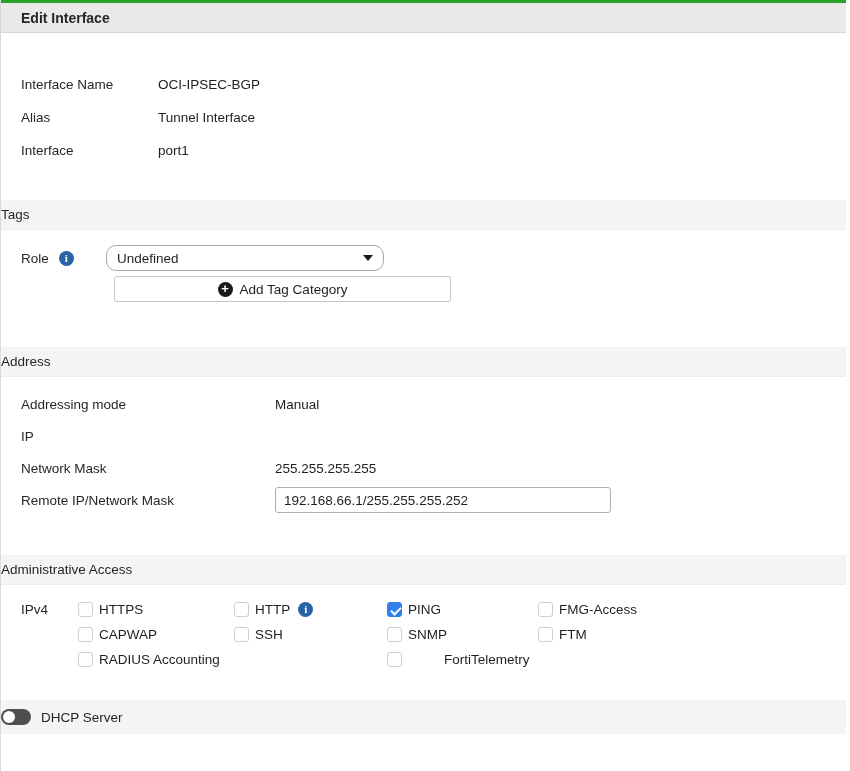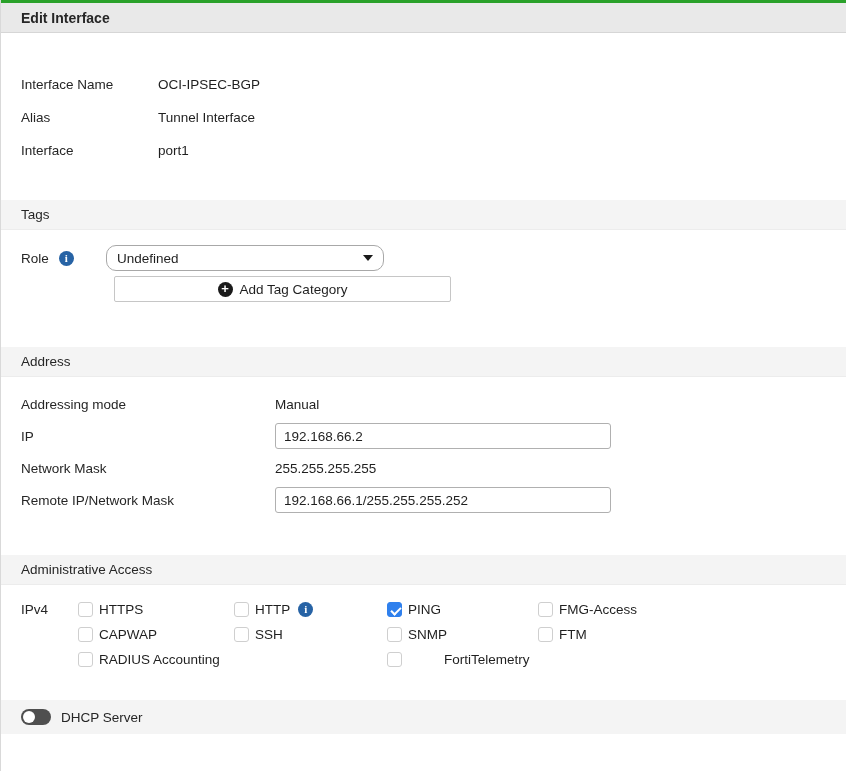--- a/index.html
+++ b/index.html
@@ -10,21 +10,21 @@
   .green-top { height:3px; background:#2aa12a; }
 
   .titlebar {
     height:30px; background:#e9e9e9; border-bottom:1px solid #d6d6d6;
     display:flex; align-items:center; padding-left:20px;
     font-size:14px; font-weight:600; color:#262626;text-align:center;
   }
 
   .section-bar {
     height:30px; background:#f4f4f4; border-bottom:1px solid #ececec;
-    display:flex; align-items:center; padding-left:20px;
+    display:flex; align-items:center; 
     font-size:13.5px; color:#262626;text-align:center;
   }
 
   .row { display:flex; align-items:center; padding-left:20px; }
 
   
   .sec-general { padding-top:38px; }
   .sec-general .row { height:26px; margin-bottom:7px; }
   .sec-general .lbl { width:137px; flex:0 0 137px; }
 
@@ -160,21 +160,20 @@
   <div class="section-bar bar-address">
     <span>Address</span>
   </div>
   <div class="sec-address">
     <div class="row r-static">
       <span class="lbl">Addressing mode</span>
       <span class="txtval">Manual</span>
     </div>
     <div class="row r-input">
       <span class="lbl">IP</span>
-      <input type="text" class="text-input ip-input" value="192.168.66.2" style="">
     </div>
     <div class="row r-static r-mask">
       <span class="lbl">Network Mask</span>
       <span class="txtval">255.255.255.255</span>
     </div>
     <div class="row r-input">
       <span class="lbl">Remote IP/Network Mask</span>
       <input type="text" class="text-input ip-input" value="192.168.66.1/255.255.255.252" style="">
     </div>
   </div>

